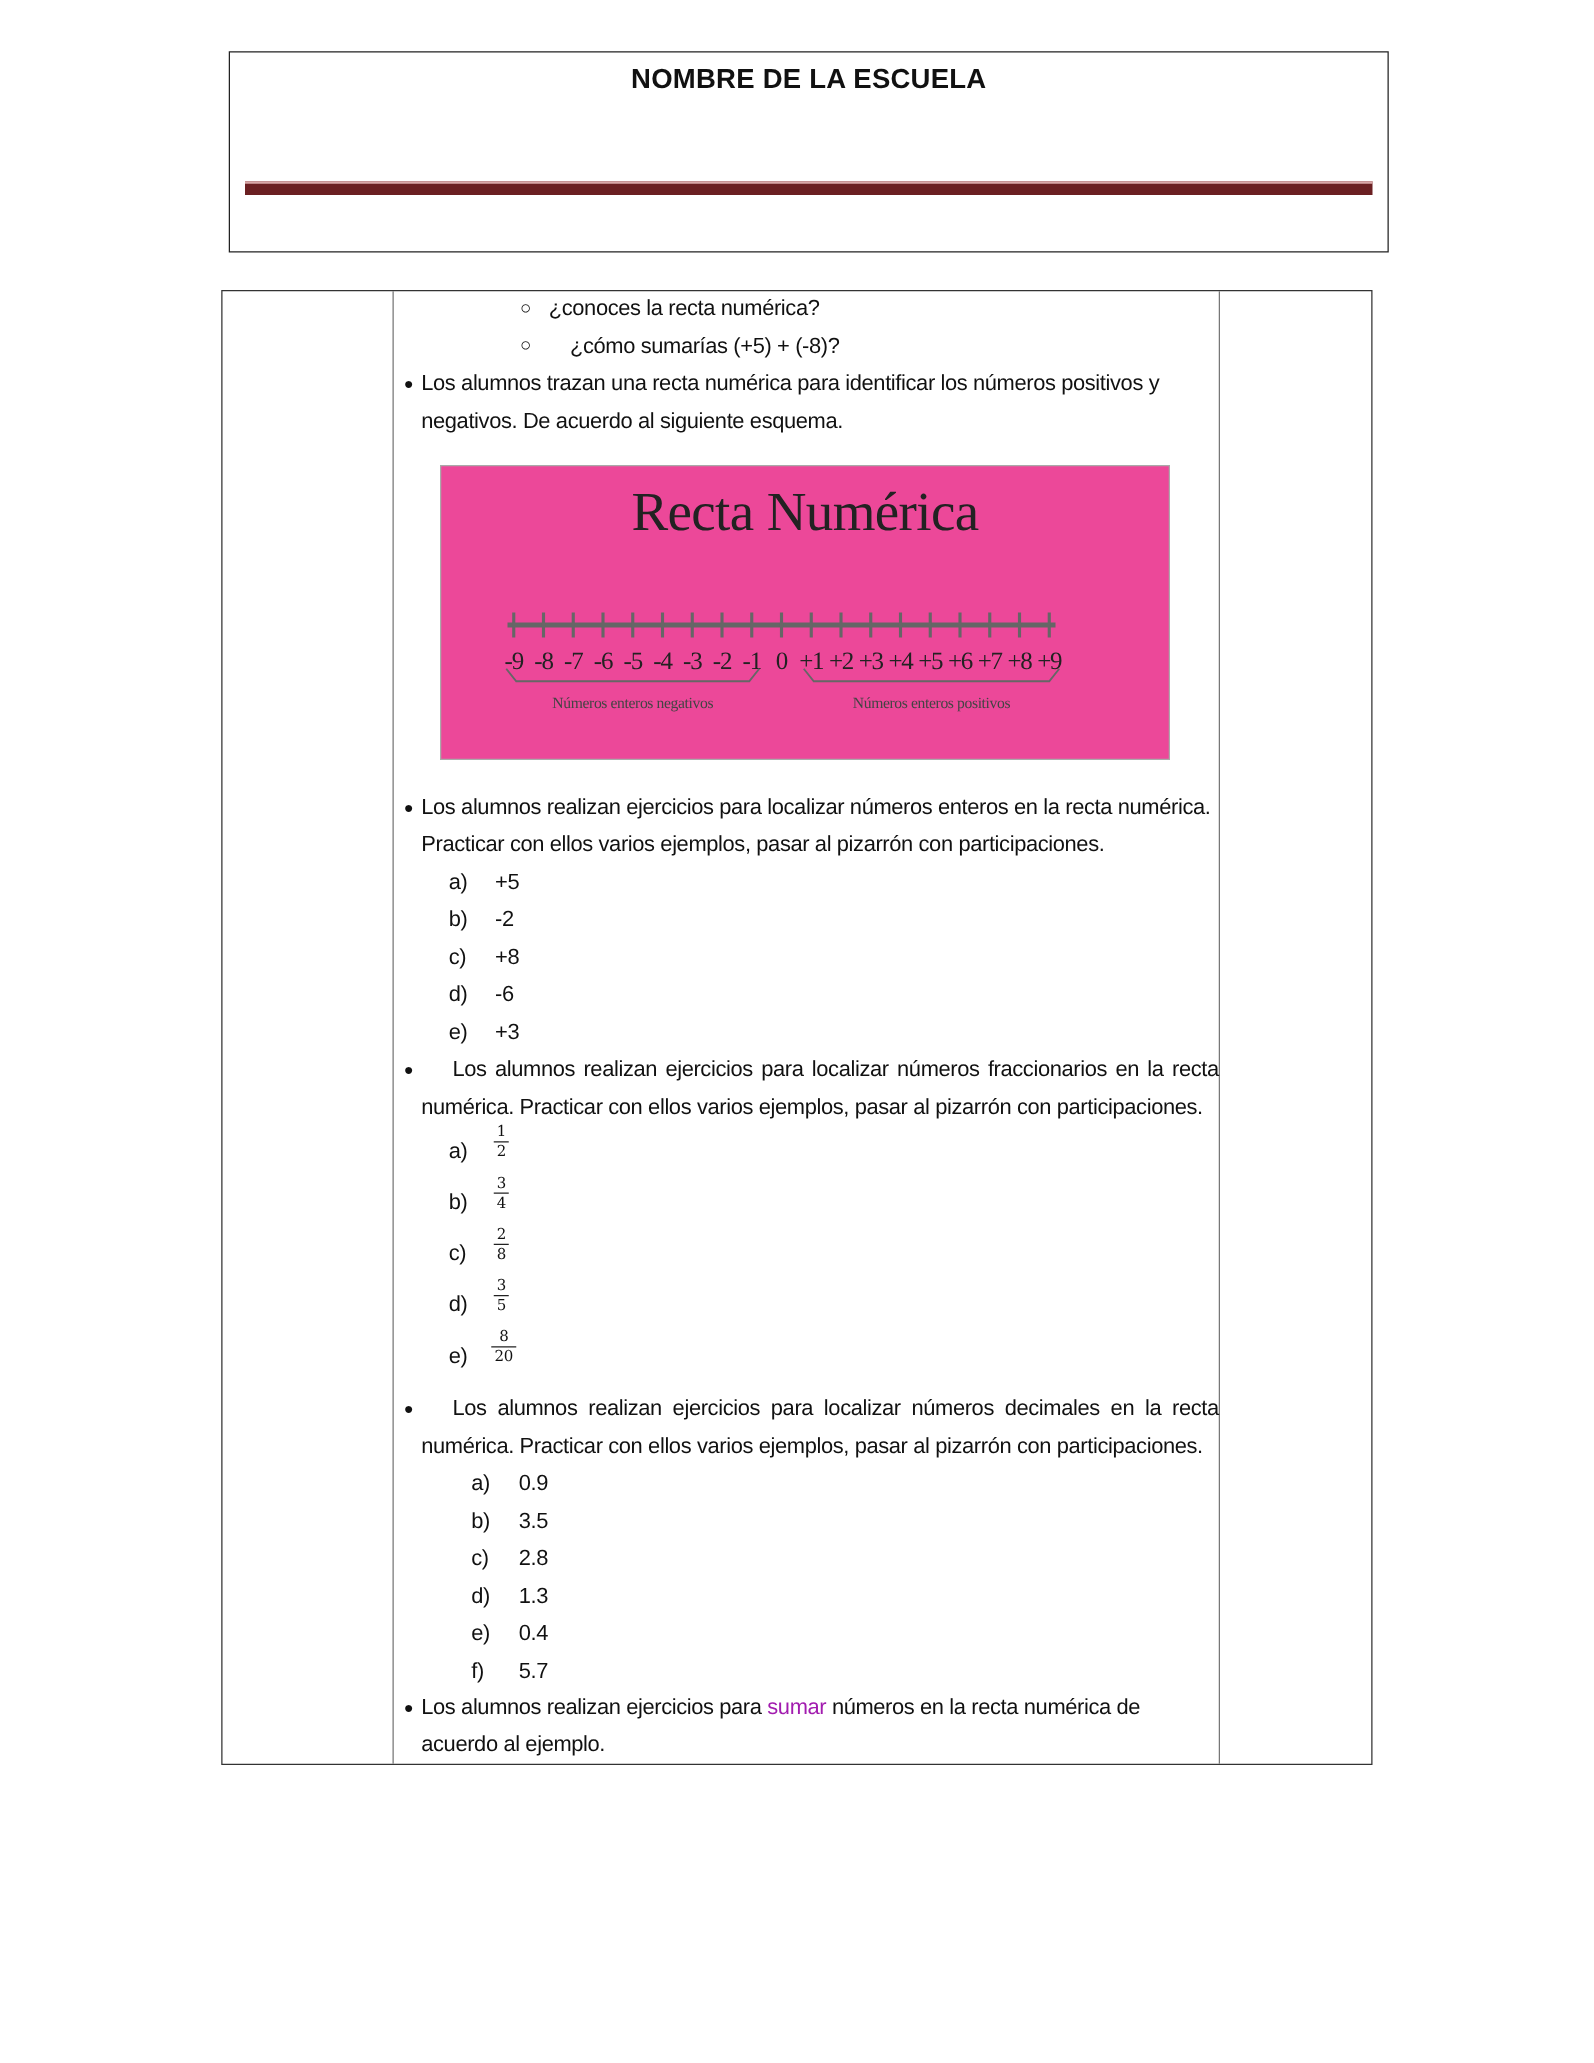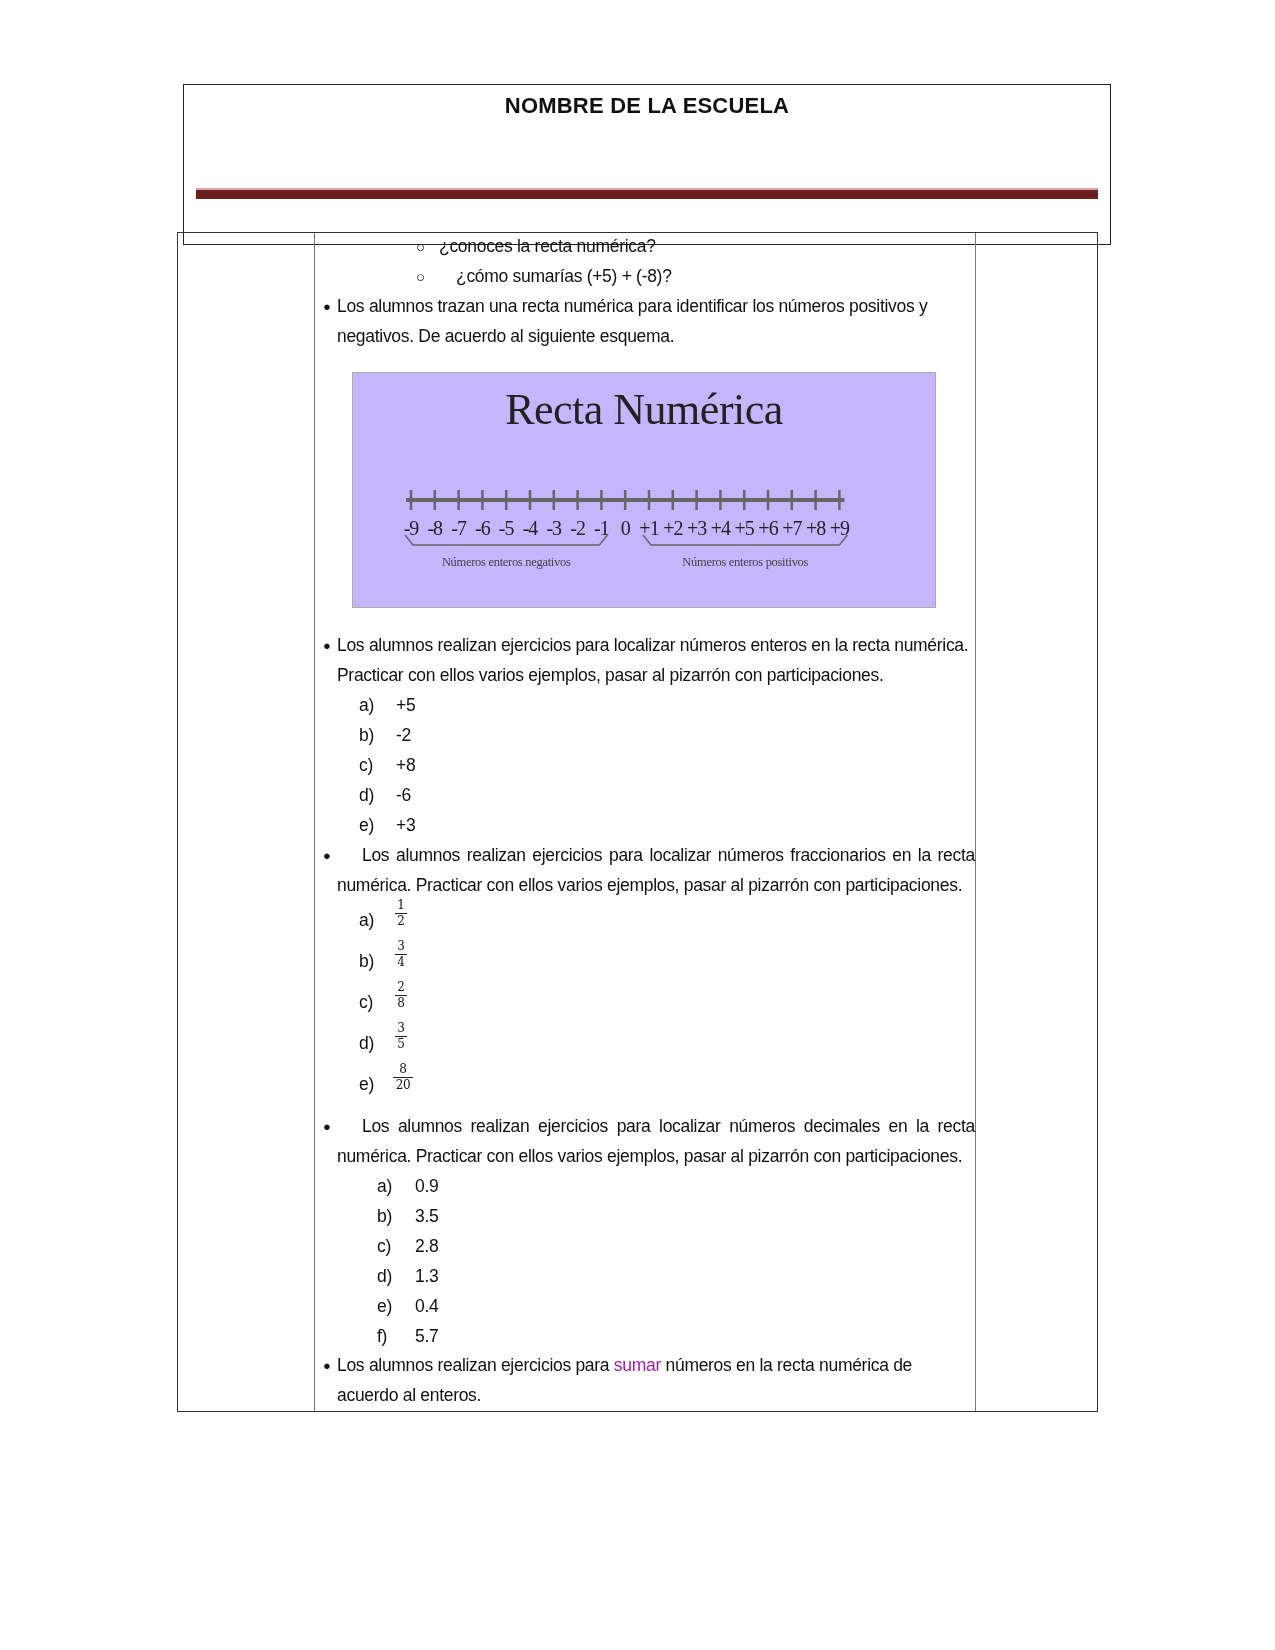--- a/index.html
+++ b/index.html
@@ -1,18 +1,18 @@
 <!DOCTYPE html>
 <html><head>
 <meta charset="utf-8">
 <style>
   html, body { margin:0; padding:0; background:#ffffff; }
   body { width:1275px; height:1650px; position:relative; font-family:"Liberation Sans", sans-serif; color:#111; overflow:hidden; }
 
-  .header-box { position:absolute; left:183px; top:41px; width:928px; height:161px; border:1px solid #222; box-sizing:border-box;margin-top:43px; }
+  .header-box { position:absolute; left:183px; top:41px; width:928px; height:161px; border:1px solid #222; box-sizing:border-box; }
   .header-title { position:absolute; left:0; right:0; top:8px; text-align:center; font-weight:bold; font-size:22px; letter-spacing:0.2px; }
   .header-bar { position:absolute; left:12px; right:12px; top:103px; height:9px; background:#6b2022; border-top:2px solid #d9a8a8; box-sizing:content-box; }
 
   .table { position:absolute; left:177px; top:232px; width:921px; height:1180px; border:1.5px solid #333; box-sizing:border-box; }
   .col-div { position:absolute; top:0; bottom:0; width:0; border-left:1.5px solid #777; }
   .col-div.a { left:136px; }
   .col-div.b { left:797px; }
 
   .content { position:absolute; left:137px; top:0; width:660px; font-size:17.5px; line-height:30px; letter-spacing:-0.3px; }
   .line { position:absolute; white-space:nowrap; }
@@ -23,21 +23,21 @@
   .item-letter { position:absolute; }
   .item-val { position:absolute; }
 
   .frac { position:absolute; font-family:"DejaVu Serif", serif; font-size:12px; line-height:13px; text-align:center; }
   .frac .num { display:block; }
   .frac .bar { display:block; border-top:1px solid #222; height:0; margin:1px 0; }
   .frac .den { display:block; }
 
   .red { color:#a21caf; font-weight:normal; }
 
-  .img-box { position:absolute; left:214px; top:139px; width:584px; height:236px; border:1.5px solid #aaa; box-sizing:border-box; background:#c4b5fd; }
+  .img-box { position:absolute; left:214px; top:139px; width:584px; height:236px; border:1.5px solid #aaa; box-sizing:border-box; background:#ec4899; }
   .img-title { position:absolute; left:0; right:0; top:22px; text-align:center; font-family:"Liberation Serif", serif; font-size:44px; color:#222; letter-spacing:-0.5px; }
 </style>
 </head>
 <body>
 
 <div class="header-box">
   <div class="header-title">NOMBRE DE LA ESCUELA</div>
   <div class="header-bar"></div>
 </div>
 
@@ -172,15 +172,15 @@
         <span class="line item-letter" style="left:62px;top:1058px;">e)</span>
         <span class="line item-val" style="left:100px;top:1058px;">0.4</span>
         <span class="line item-letter" style="left:62px;top:1088px;">f)</span>
         <span class="line item-val" style="left:100px;top:1088px;">5.7</span>
       </div>
 
     <span class="bullet" style="left:8px; top:1118px;">●</span>
     <span class="line" style="left:22px; top:1117px;">
       <span>Los alumnos realizan ejercicios para </span><span class="red">sumar</span><span> números en la recta numérica de</span>
     </span>
-    <span class="line" style="left:22px; top:1147px;">acuerdo al enteros.</span>
+    <span class="line" style="left:22px; top:1147px;">acuerdo al ejemplo.</span>
   </div>
 </div>
 
 </body></html>

